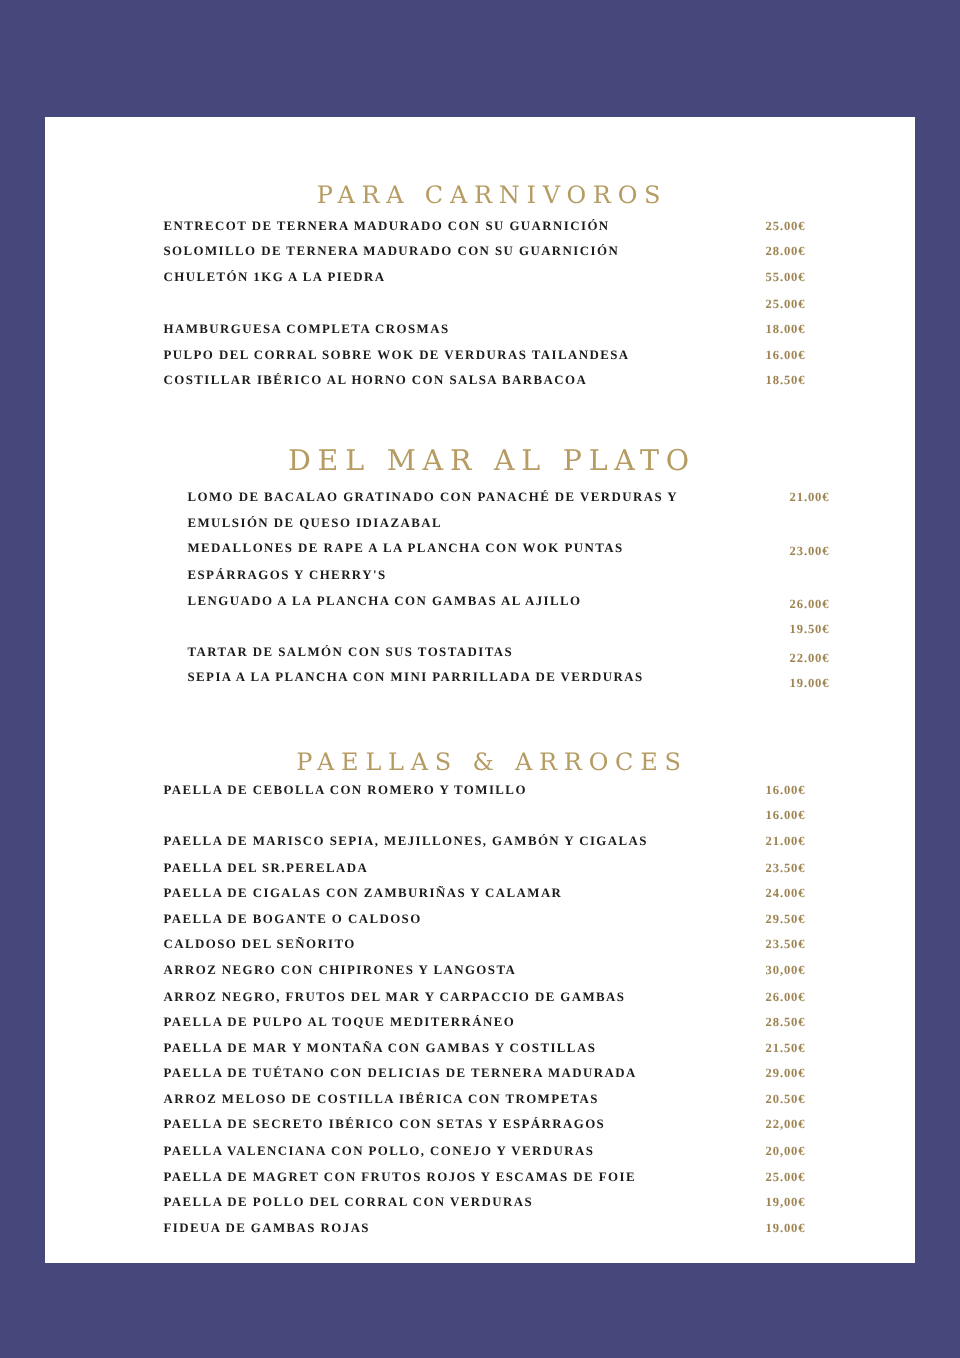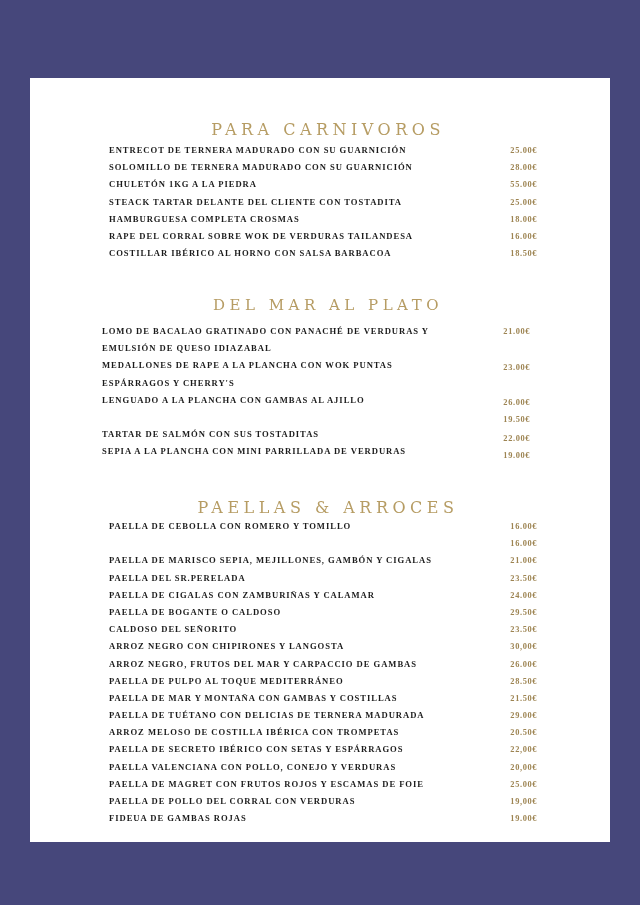--- a/index.html
+++ b/index.html
@@ -84,39 +84,38 @@
       </li>
     <li class="item">
         <span class="name">SOLOMILLO DE TERNERA MADURADO CON SU GUARNICIÓN</span>
         <span class="price">28.00€</span>
       </li>
     <li class="item">
         <span class="name">CHULETÓN 1KG A LA PIEDRA</span>
         <span class="price">55.00€</span>
       </li>
     <li class="item">
-        <span class="name">STEACK TARTAR DELANTE DEL CLIENTE CON  TOSTADITA</span>
         <span class="price">25.00€</span>
       </li>
     <li class="item">
         <span class="name">HAMBURGUESA COMPLETA CROSMAS</span>
         <span class="price">18.00€</span>
       </li>
     <li class="item">
-        <span class="name">RAPE DEL CORRAL SOBRE WOK DE VERDURAS TAILANDESA</span>
+        <span class="name">PULPO DEL CORRAL SOBRE WOK DE VERDURAS TAILANDESA</span>
         <span class="price">16.00€</span>
       </li>
     <li class="item">
         <span class="name">COSTILLAR IBÉRICO AL HORNO CON SALSA BARBACOA</span>
         <span class="price">18.50€</span>
       </li>
   </ul>
 
-  <h2 class="section-title" style="top:210px;font-size:15px;">DEL MAR AL PLATO</h2>
-  <ul class="items" style="top:245px;left:72px;">
+  <h2 class="section-title" style="top:210px;font-size:19px;">DEL MAR AL PLATO</h2>
+  <ul class="items" style="top:245px;left:95px;">
     <li class="item two-line">
         <span class="name" style="width:350px;">LOMO DE BACALAO GRATINADO CON PANACHÉ DE VERDURAS Y EMULSIÓN DE QUESO IDIAZABAL</span>
         <span class="price">21.00€</span>
       </li>
     <li class="item two-line">
         <span class="name" style="width:310px;">MEDALLONES DE RAPE A LA PLANCHA CON WOK PUNTAS ESPÁRRAGOS Y CHERRY'S</span>
         <span class="price" style="top:2px;">23.00€</span>
       </li>
     <li class="item">
         <span class="name">LENGUADO A LA PLANCHA CON GAMBAS AL AJILLO</span>

